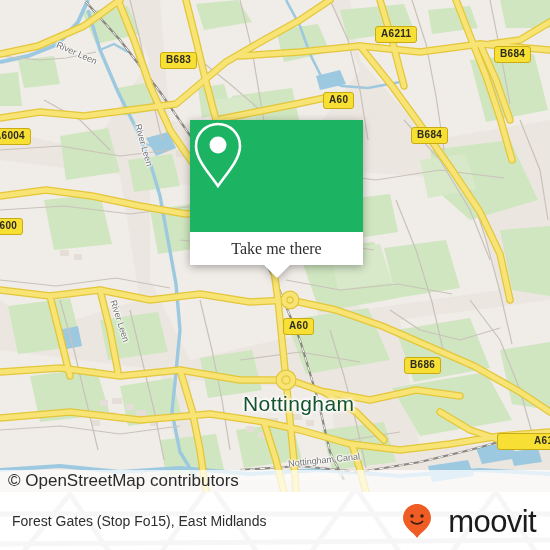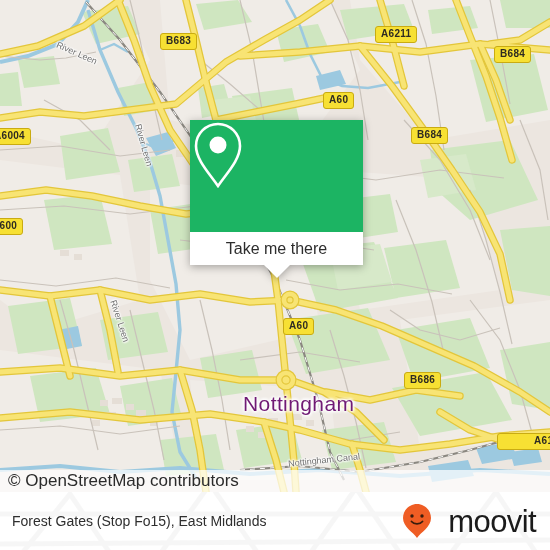--- a/index.html
+++ b/index.html
@@ -41,21 +41,21 @@
   .maplabel {
     position: absolute;
     color: #6e6e6e;
     font-size: 9px;
     white-space: nowrap;
     text-shadow: 0 0 2px #fff, 0 0 3px #fff, 1px 0 2px #fff, -1px 0 2px #fff, 0 1px 2px #fff, 0 -1px 2px #fff;
     font-family: "Liberation Sans", sans-serif;
   }
   .citylabel {
     position: absolute;
-    color: #701a75;
+    color: #14532d;
     font-size: 21px;
     letter-spacing: .4px;
     white-space: nowrap;
     text-shadow: 0 0 3px #fff, 0 0 5px #fff, 1px 1px 3px #fff, -1px -1px 3px #fff, 1px -1px 3px #fff, -1px 1px 3px #fff;
     font-family: "Liberation Sans", sans-serif;
   }
 
   
   #callout {
     position: absolute;
@@ -70,21 +70,21 @@
   }
   #callout-bottom {
     height: 33px;
     background: #ffffff;
     display: flex; align-items: center; justify-content: center;
     position: relative;
   }
   #callout-label {
     color: #2d2d2d;
     font-size: 16px;
-    font-family: Liberation Sans, sans-serif;
+    font-family: Liberation Serif, serif;
   }
   #callout-pointer {
     position: absolute;
     left: 50%; bottom: -13px;
     margin-left: -13px;
     width: 0; height: 0;
     border-left: 13px solid transparent;
     border-right: 13px solid transparent;
     border-top: 13px solid #ffffff;
   }
@@ -350,29 +350,29 @@
       </g>
     </svg>
 
     <div class="maplabel" style="left:55px; top:48px; transform:rotate(24deg);">River Leen</div>
     <div class="maplabel" style="left:122px; top:140px; transform:rotate(74deg);">River Leen</div>
     <div class="maplabel" style="left:98px; top:316px; transform:rotate(72deg);">River Leen</div>
     <div class="maplabel" style="left:288px; top:455px; transform:rotate(-6deg);">Nottingham Canal</div>
 
     <div class="citylabel" style="left:243px; top:392px;">Nottingham</div>
 
-    <div class="shield" style="left:160px; top:33px;">B683</div>
+    <div class="shield" style="left:160px; top:52px;">B683</div>
     <div class="shield" style="left:375px; top:26px;">A6211</div>
     <div class="shield" style="left:494px; top:46px;">B684</div>
     <div class="shield" style="left:323px; top:92px;">A60</div>
     <div class="shield" style="left:411px; top:127px;">B684</div>
     <div class="shield" style="left:-12px; top:128px;">A6004</div>
     <div class="shield" style="left:-14px; top:218px;">A600</div>
     <div class="shield" style="left:283px; top:318px;">A60</div>
-    <div class="shield" style="left:404px; top:372px;">B686</div>
+    <div class="shield" style="left:404px; top:357px;">B686</div>
     <div class="shield" style="left:497px; top:433px;padding-left:36px;">A612</div>
 
     <div id="callout">
       <div id="callout-top">
         <svg width="56" height="72" viewBox="0 0 56 72">
           <path d="M28 4 C15.8 4 6 13.8 6 26 C6 40 20 54 28 66 C36 54 50 40 50 26 C50 13.8 40.2 4 28 4 Z" fill="none" stroke="#ffffff" stroke-width="2.6"></path>
           <circle cx="28" cy="25" r="8.5" fill="#ffffff"></circle>
         </svg>
       </div>
       <div id="callout-bottom">

